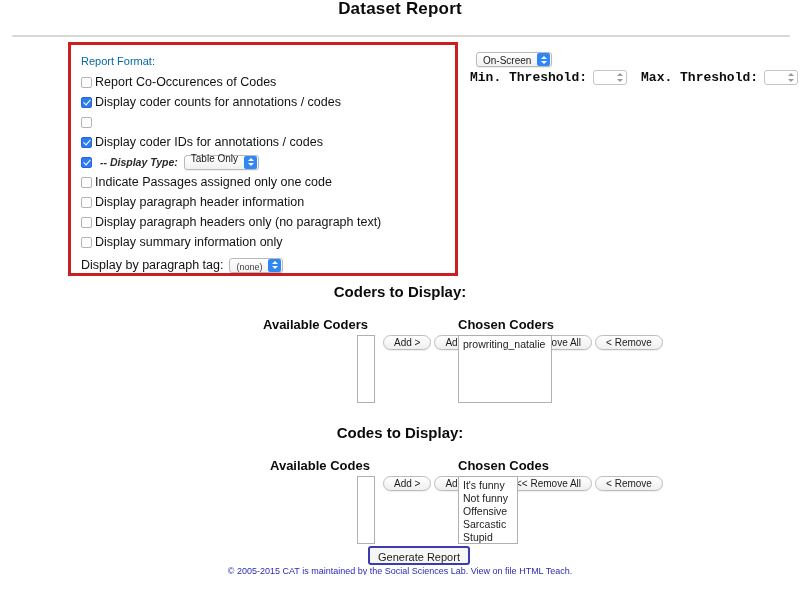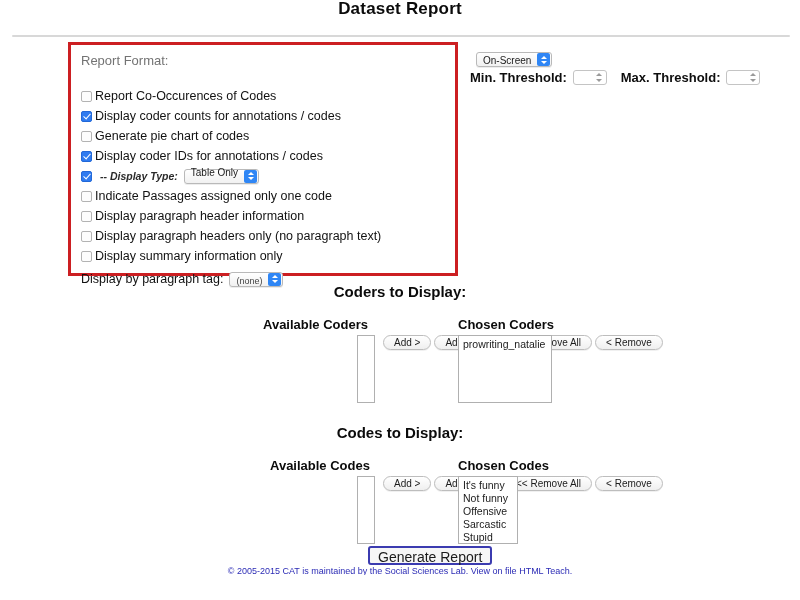--- a/index.html
+++ b/index.html
@@ -52,24 +52,24 @@
     box-sizing: border-box;
     background: transparent;
   }
   .format-inner {
     position: absolute;
     left: 10px;
     top: 6px;
     right: 4px;
   }
   .format-legend {
-    font-size: 13px;
-    color: #737373;
+    font-size: 11px;
+    color: #0369a1;
     line-height: 20px;
-    margin-bottom: 15px;
+    margin-bottom: 1px;
   }
 
   .cbrow {
     display: flex;
     align-items: center;
     height: 20px;
     line-height: 20px;
     white-space: nowrap;
   }
   .cbrow .cb-label {
@@ -177,21 +177,21 @@
     position: absolute;
     left: 470px;
     top: 70px;
     display: flex;
     align-items: center;
     font-size: 13px;
     font-weight: bold;
     color: #0d0d0d;
     white-space: nowrap;
   }
-  .threshold-row .lbl { margin-right: 6px; }
+  .threshold-row .lbl { margin-right: 6px; font-family: Liberation Mono, monospace; }
   .spinner {
     display: inline-flex;
     align-items: center;
     justify-content: flex-end;
     width: 34px;
     height: 15px;
     box-sizing: border-box;
     border: 1px solid #c4c4c4;
     border-radius: 3px;
     background: #ffffff;
@@ -279,21 +279,21 @@
   }
 
   .generate-btn {
     position: absolute;
     left: 368px;
     top: 546px;
     box-sizing: border-box;
     border: 2px solid #3b3bb0;
     border-radius: 3px;
     background: #f6f6f6;
-    font-size: 14px;
+    font-size: 11px;
     color: #1b1b1b;
     padding: 2px 8px;
     height: 19px;
     line-height: 14px;
     white-space: nowrap;
   }
 
   .footer {
     position: absolute;
     left: 0;
@@ -323,21 +323,20 @@
       <span class="cb-label">Report Co-Occurences of Codes</span>
     </div>
 
     <div class="cbrow">
       <span class="cbox checked"></span>
       <span class="cb-label">Display coder counts for annotations / codes</span>
     </div>
 
     <div class="cbrow">
       <span class="cbox"></span>
-      <span class="cb-label">Generate pie chart of codes</span>
     </div>
 
     <div class="cbrow">
       <span class="cbox checked"></span>
       <span class="cb-label">Display coder IDs for annotations / codes</span>
     </div>
 
     <div class="cbrow">
       <span class="cbox checked"></span>
       <span class="inline-note">-- Display Type:</span>

